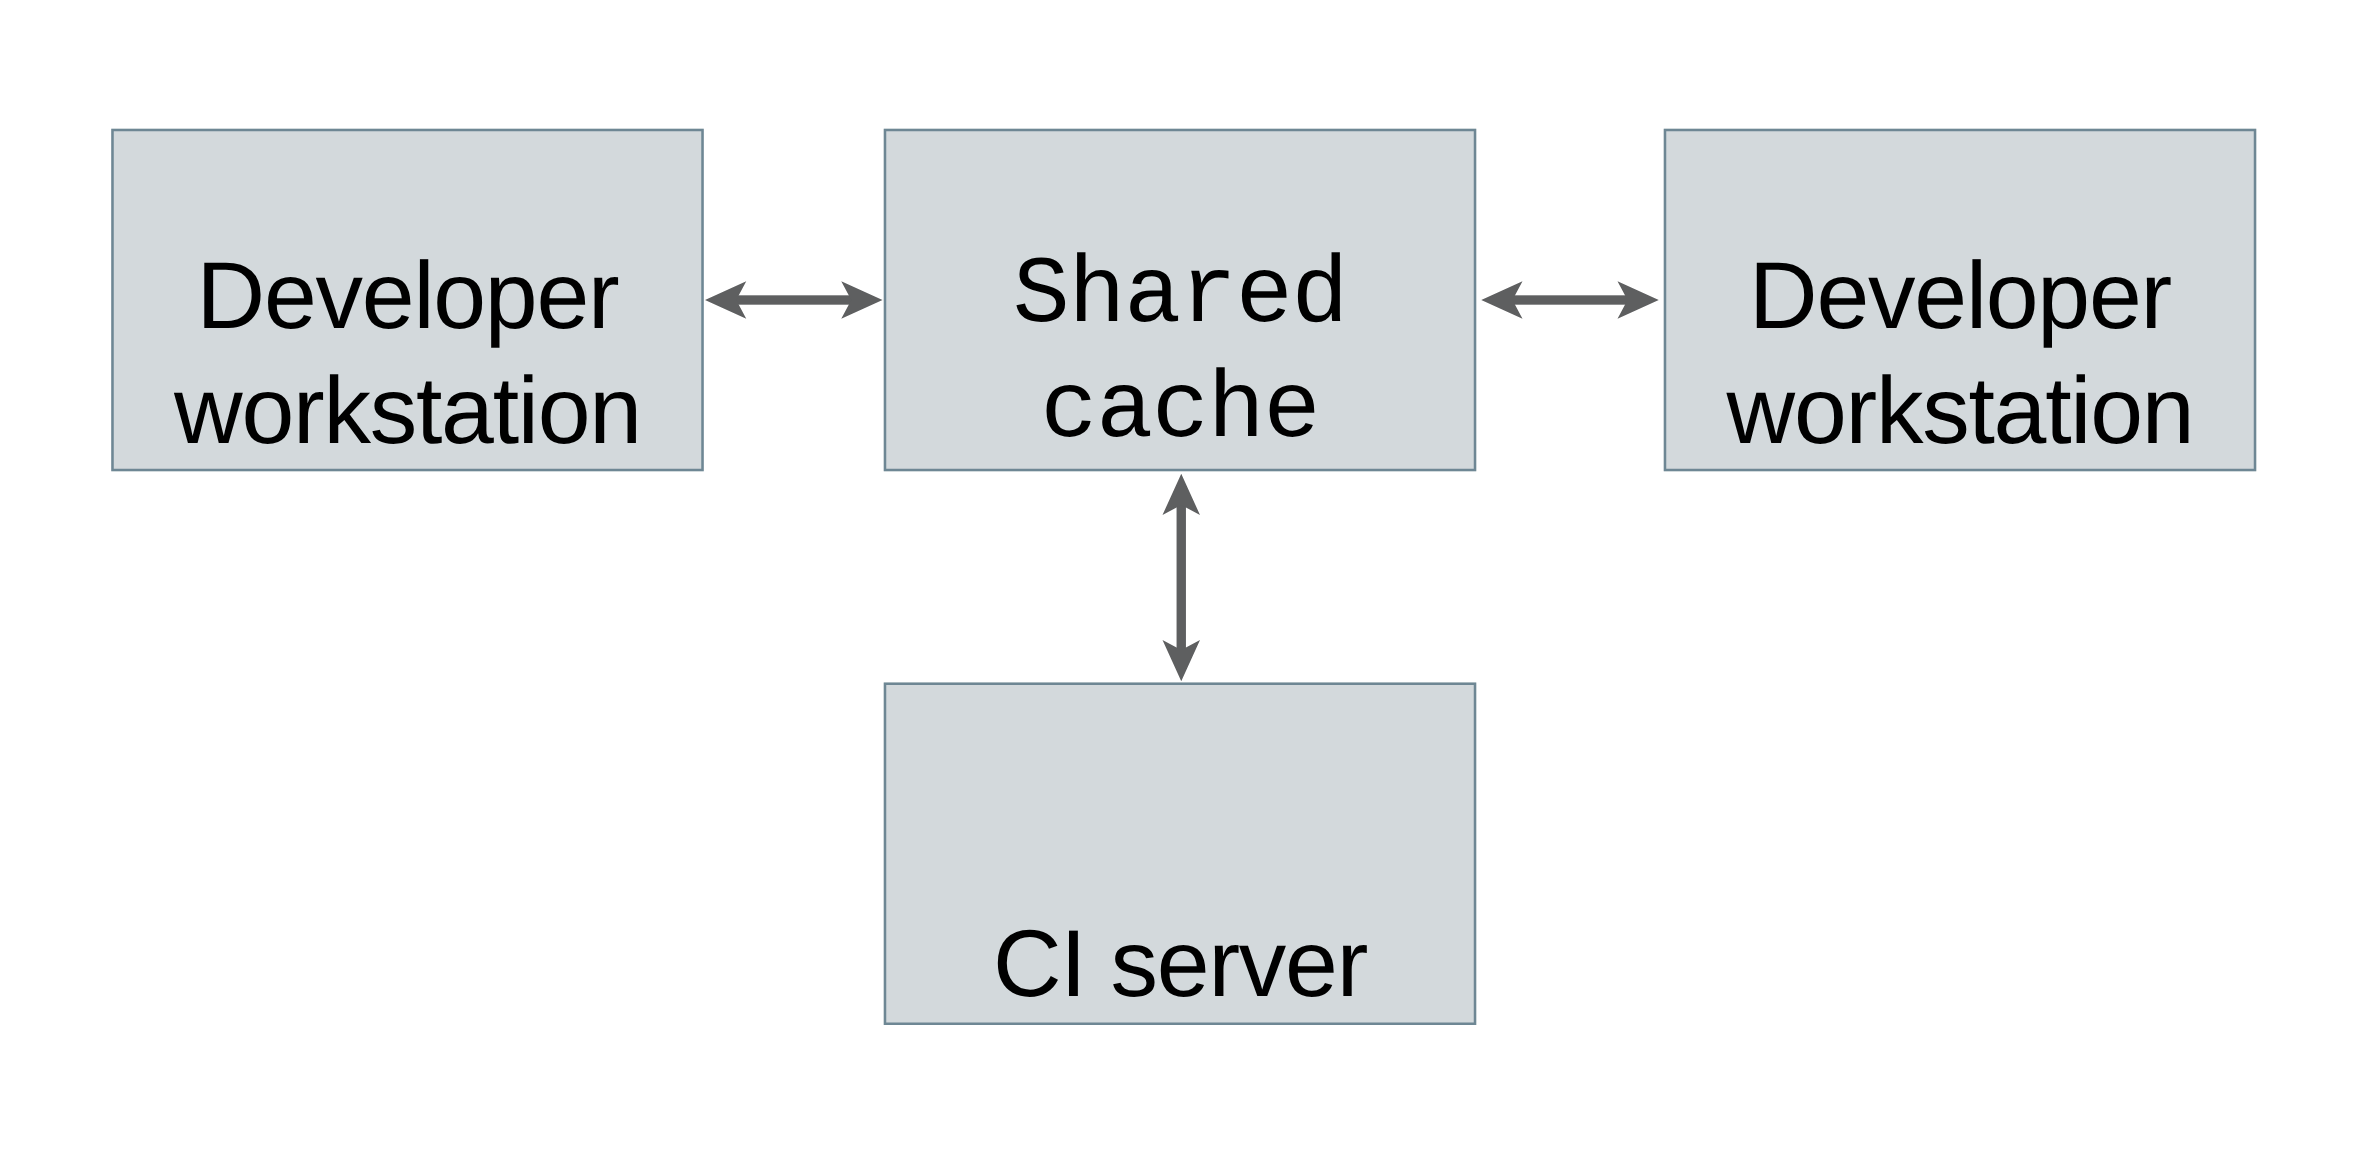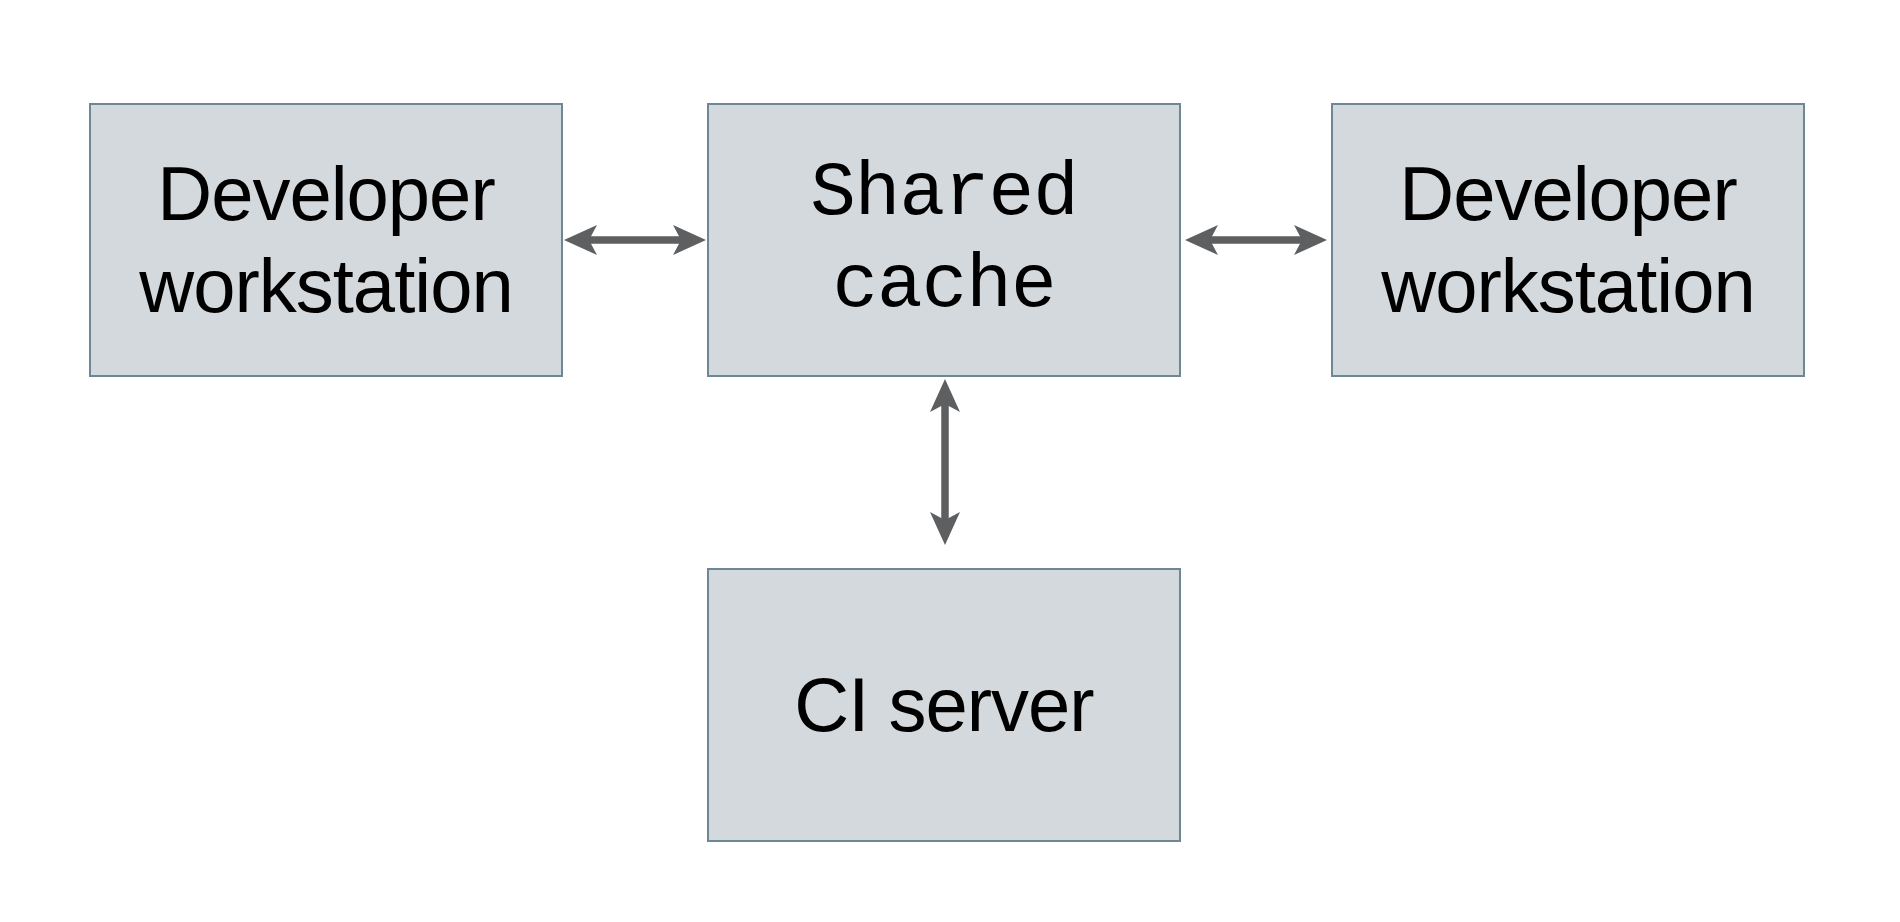--- a/index.html
+++ b/index.html
@@ -22,35 +22,35 @@
     background:var(--background);
     overflow:hidden;
   }
   .node{
     position:absolute;
     width:474px;
     height:274px;
     background:var(--node-fill);
     border:2px solid var(--node-border);
     display:flex;
-    align-items:center;
+    align-items:flex-end;
     justify-content:center;
     text-align:center;
   }
   .node-label{
     font-size:76px;
     line-height:92px;
     color:var(--text);
     white-space:pre-line;
     letter-spacing:-1px;
   }
   .node-dev-left  {left:89px;  top:103px;}
   .node-cache     {left:707px; top:103px;font-family:Liberation Mono, monospace;}
   .node-dev-right {left:1331px;top:103px;}
-  .node-ci        {left:707px; top:568px;}
+  .node-ci        {left:707px; top:546px;}
 
   .edge{position:absolute;color:var(--arrow);}
   .edge svg{display:block;width:100%;height:100%;}
   .edge-left     {left:563px;  top:223px; width:144px; height:34px;}
   .edge-right    {left:1184px; top:223px; width:144px; height:34px;}
   .edge-vertical {left:928px;  top:378px; width:34px;  height:168px;}
 </style>
 </head>
 <body>
 

